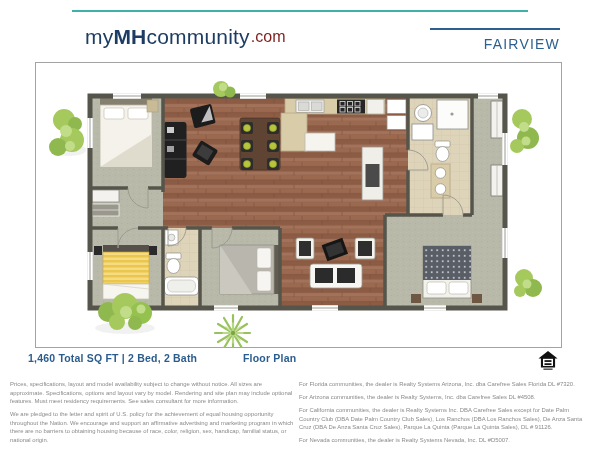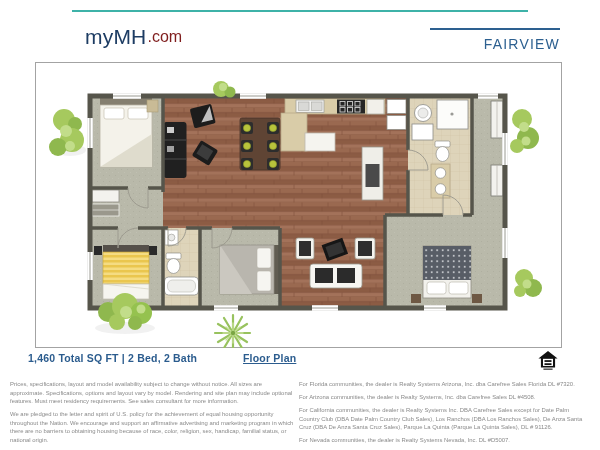--- a/index.html
+++ b/index.html
@@ -5,46 +5,47 @@
   html,body{margin:0;padding:0;}
   body{
     width:600px;height:450px;position:relative;overflow:hidden;
     background:#ffffff;
     font-family:"Liberation Sans", sans-serif;
     -webkit-font-smoothing:antialiased;
   }
   .top-accent{position:absolute;left:72px;top:10px;width:456px;height:2.4px;background:#3eb2a8;}
   .logo{position:absolute;left:85px;top:26px;display:flex;align-items:center;color:#1d3c63;line-height:1;}
   .logo .seg{font-size:21px;letter-spacing:0.2px;}
-  .logo .seg.bold{font-weight:normal;}
+  .logo .seg.bold{font-weight:bold;}
   .logo .tld{font-size:16px;color:#7f1d1d;margin-left:1px;margin-bottom:0px;}
   .model-line{position:absolute;left:430px;top:28px;width:130px;height:2px;background:#2d6090;}
   .model-name{position:absolute;top:36px;right:40px;font-size:14px;font-weight:500;
     letter-spacing:1.2px;color:#2d6090;}
   .plan-frame{position:absolute;left:35px;top:62px;width:527px;height:286px;
     border:1px solid #a3a3a3;box-sizing:border-box;background:#fff;}
   .plan-svg{position:absolute;left:35px;top:62px;width:527px;height:286px;}
   .caption-specs{position:absolute;left:28px;top:352px;font-size:10.5px;font-weight:bold;
     color:#2b5c8e;letter-spacing:0.2px;}
   .caption-label{position:absolute;left:243px;top:352px;font-size:10.5px;font-weight:bold;
-    color:#2b5c8e;letter-spacing:0.2px;text-decoration:underline;}
+    color:#2b5c8e;letter-spacing:0.2px;}
   .eho{position:absolute;left:538px;top:350px;width:20px;height:21px;}
   .legal{position:absolute;top:380px;font-size:5.9px;line-height:1.45;color:#8a8a8a;}
   .legal.left{left:10px;width:284px;}
   .legal.right{left:299px;width:292px;}
   .legal p{margin:0 0 4.5px 0;}
 </style>
 </head>
 <body>
 
 <div class="top-accent"></div>
 
 <div class="logo">
   <span class="seg">my</span>
   <span class="seg bold">MH</span>
+  <span class="seg">community</span>
   <span class="tld">.com</span>
 </div>
 
 <div class="model-line"></div>
 <div class="model-name">FAIRVIEW</div>
 
 <div class="plan-frame"></div>
 
 <svg class="plan-svg" viewBox="35 62 527 286" xmlns="http://www.w3.org/2000/svg">
   <defs>

